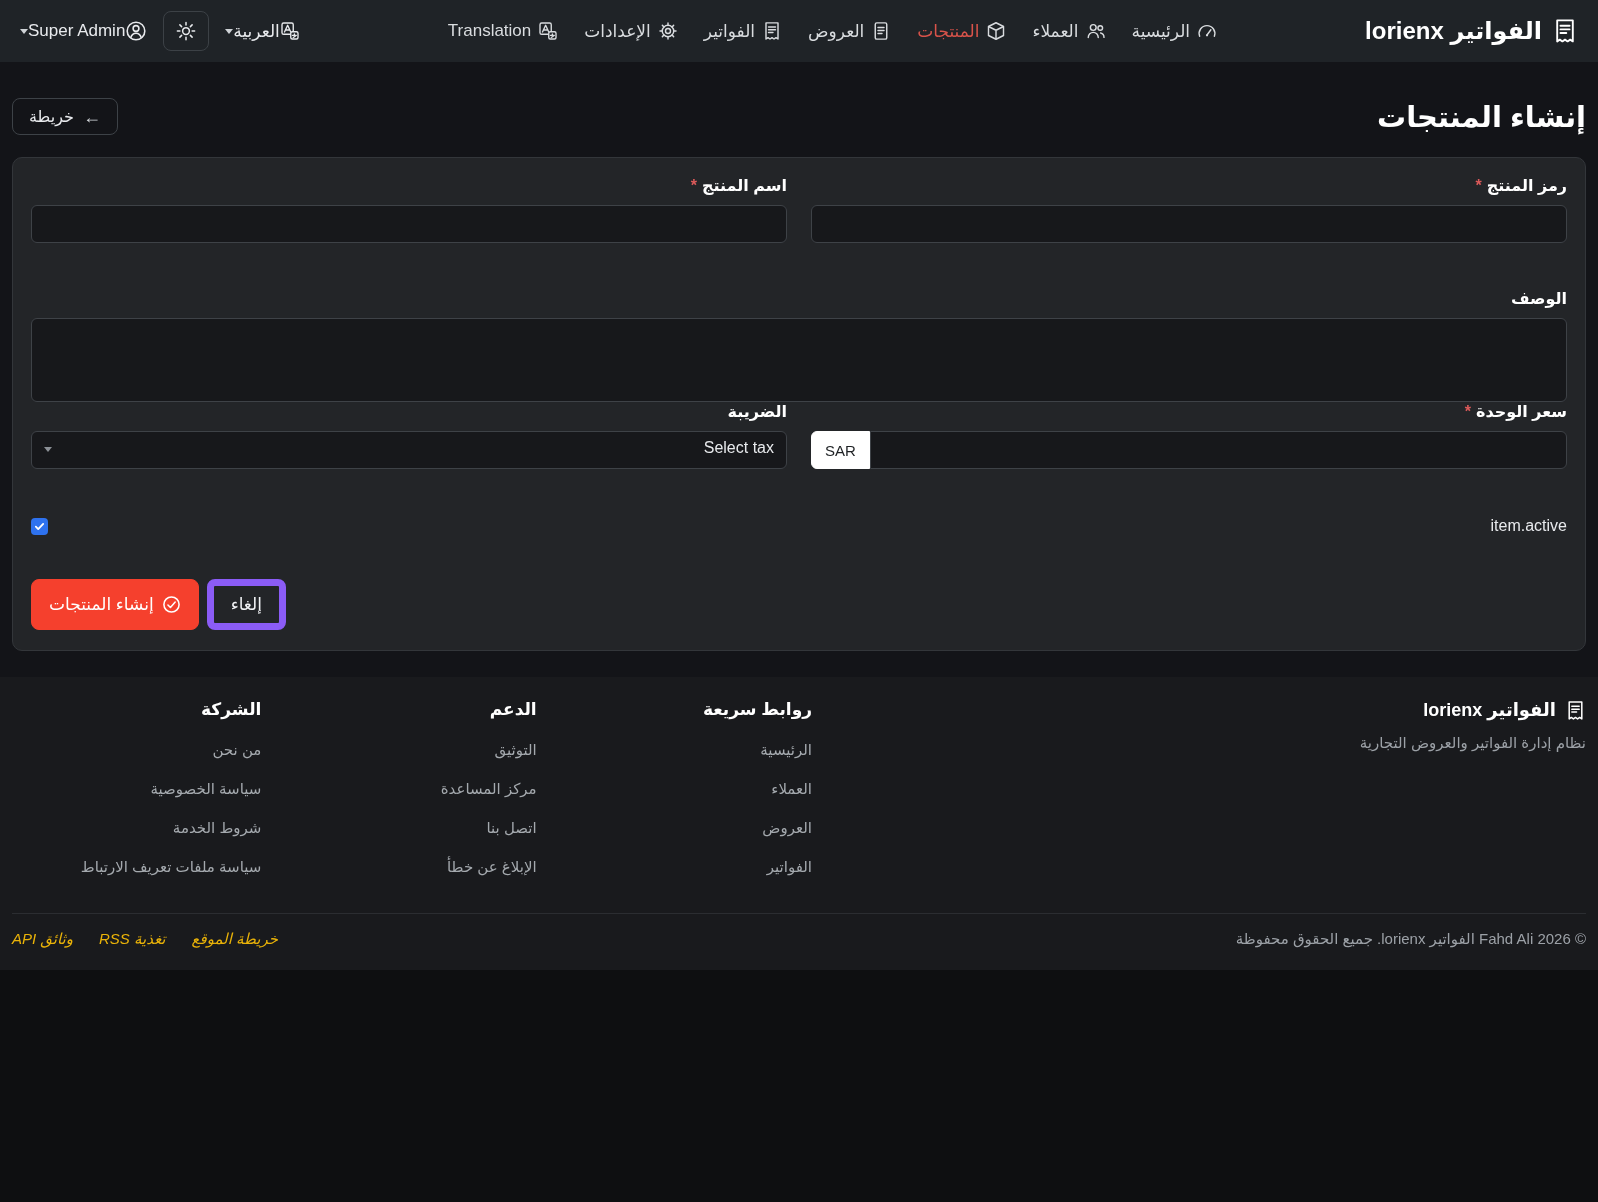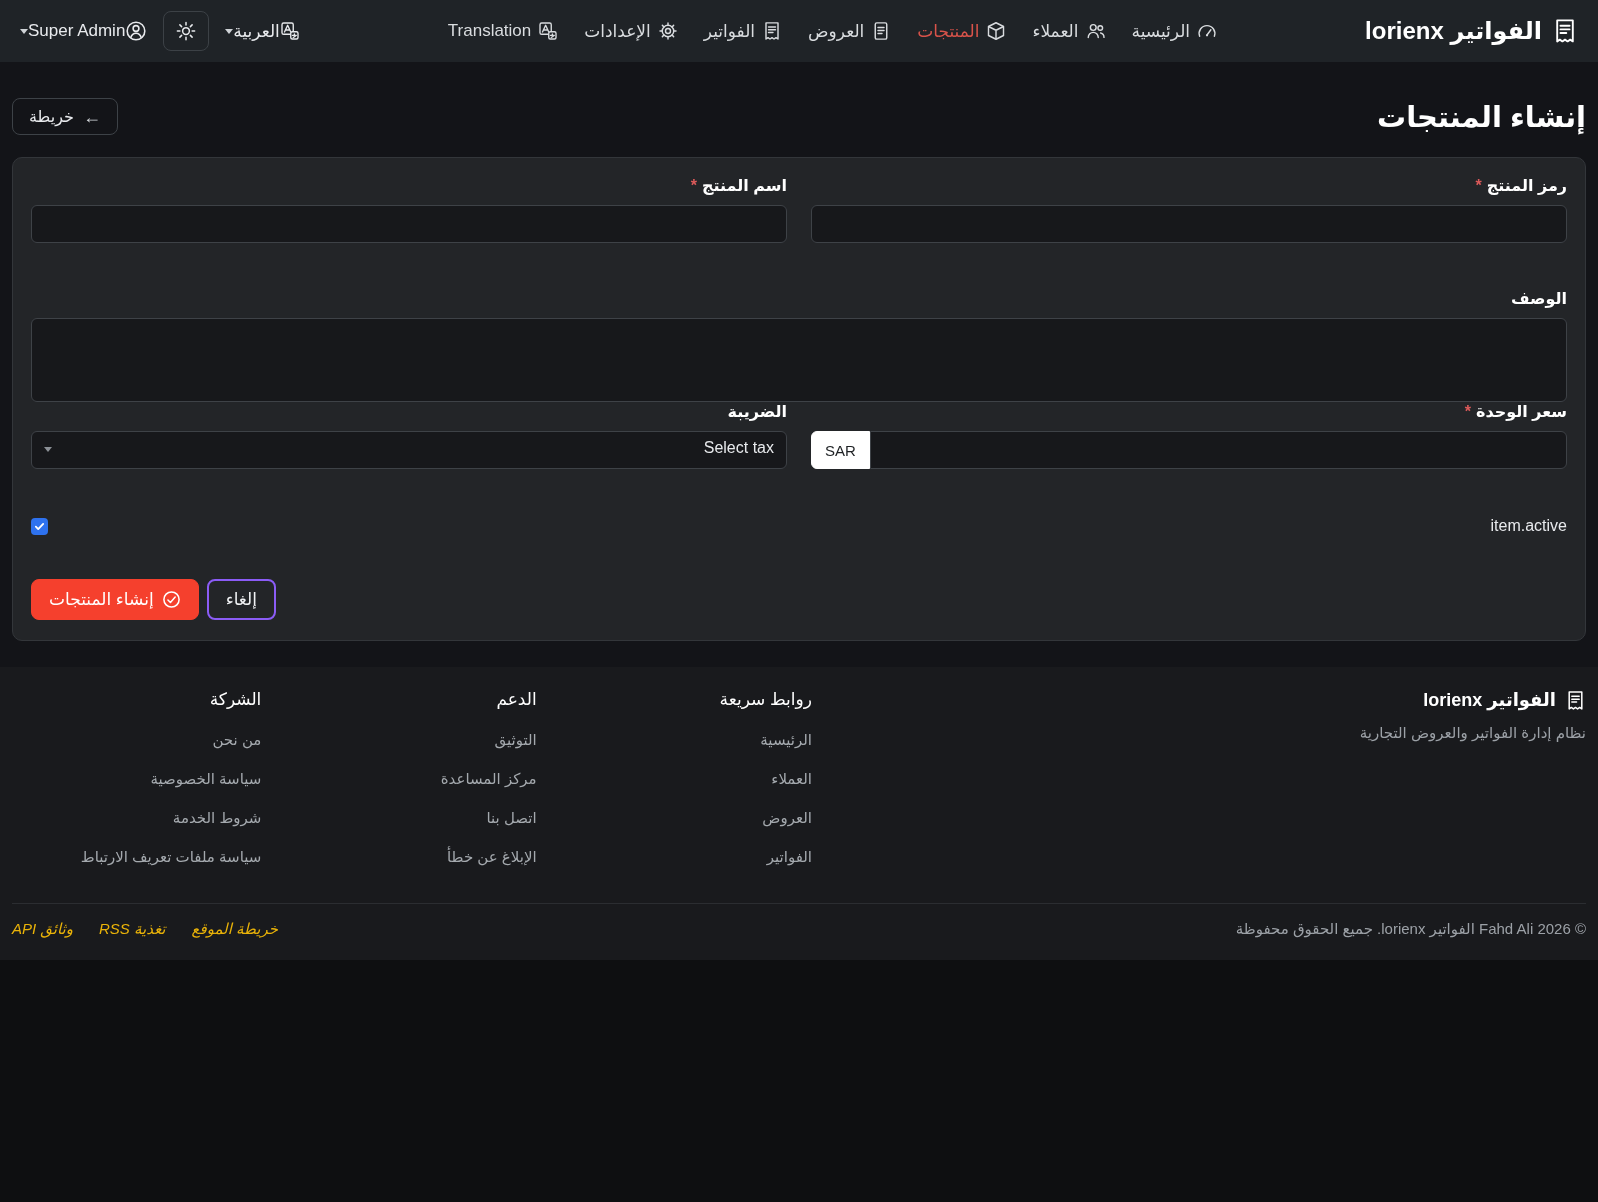--- a/index.html
+++ b/index.html
@@ -118,34 +118,34 @@
     display:flex; align-items:center; justify-content:center; cursor:pointer;
     order:2;
   }
   .check-label { font-size:16px; color:#e8eaed; order:1; margin-inline-start:auto; }
 
   .btn-row { display:flex; justify-content:flex-end; gap:8px; }
   .btn {
     font-family:inherit; font-size:17px; border-radius:8px; cursor:pointer;
     padding:8px 17px; display:flex; align-items:center; gap:8px;
   }
-  .btn-cancel { background:transparent; border:2px solid #8b5cf6; color:#f0f2f4; }
+  .btn-cancel { background:transparent; border:7px solid #8b5cf6; color:#f0f2f4; }
   .btn-submit { background:#f5402d; border:1px solid #f5402d; color:#ffffff; }
 
   
   .footer { background:#191a1d; padding:22px 12px 0; margin-top:0; }
   .footer-grid {
     display:grid; grid-template-columns:6fr 2fr 2fr 2fr; column-gap:26px;
   }
   .f-brand-head {
     display:flex; align-items:center; gap:9px;
     font-size:18px; font-weight:700; color:#ffffff;
   }
   .f-tagline { margin-top:13px; font-size:15px; color:#9ca1a7; }
-  .f-col-title { font-size:17px; font-weight:400; color:#ffffff; margin-bottom:11px; }
+  .f-col-title { font-size:17px; font-weight:700; color:#ffffff; margin-bottom:11px; }
   .f-links { list-style:none; }
   .f-links li { margin-bottom:5px;margin-top:21px; }
   .f-links a { color:#a4a9ae; font-size:15px; text-decoration:none; cursor:pointer; }
   .footer-bottom {
     margin-top:32px; border-top:1px solid #2b2d31;
     padding:16px 0 22px;
     display:flex; align-items:center; justify-content:space-between;
     font-size:15px; color:#9ca1a7;
   }
   .fb-links { display:flex; gap:26px; }

